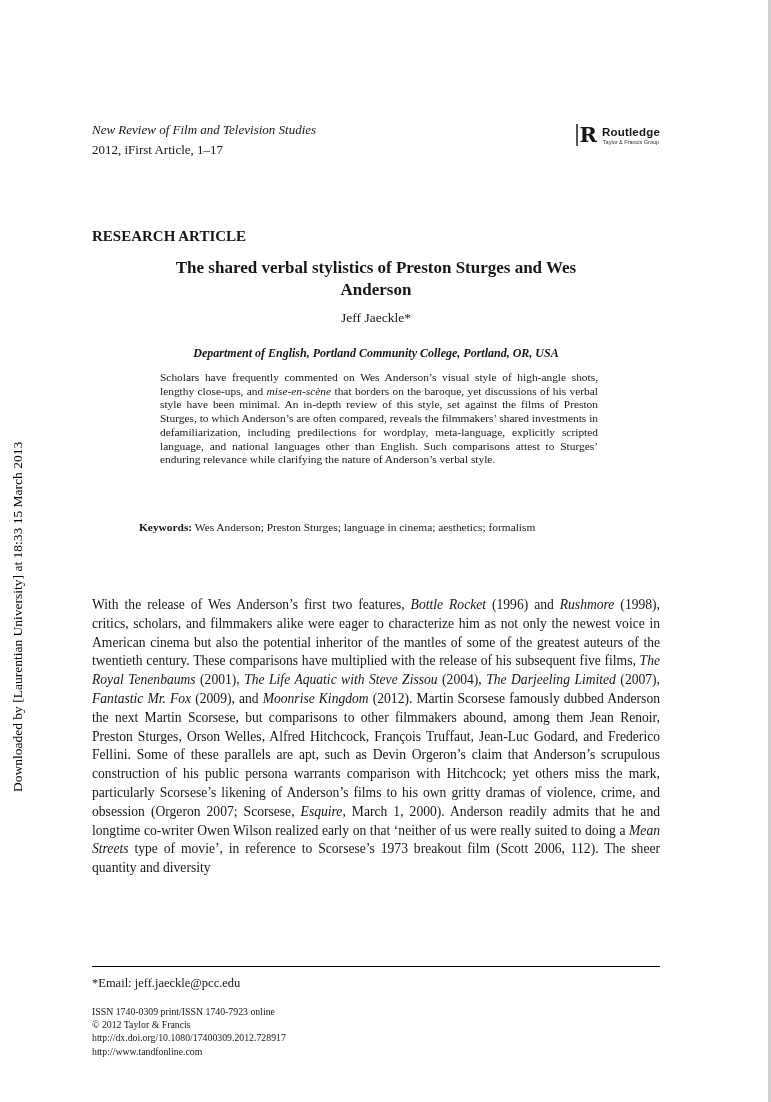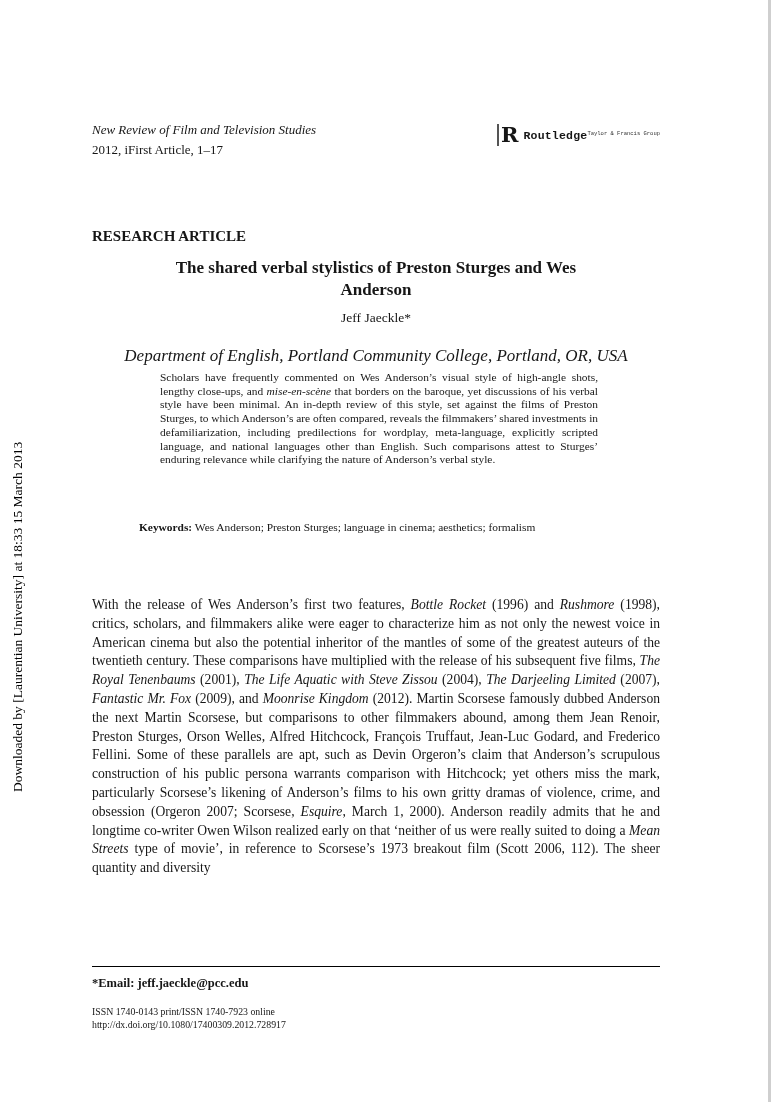--- a/index.html
+++ b/index.html
@@ -47,21 +47,21 @@
     margin-top: 2px;
   }
   .logo-r {
     font-family: "DejaVu Serif", serif;
     font-weight: bold;
     font-size: 21px;
     line-height: 22px;
     border-left: 2px solid #555;
     padding-left: 2px;
   }
-  .logo-text { display: flex; flex-direction: row; font-family: Liberation Mono, monospace; }
+  .logo-text { display: flex; flex-direction: column; font-family: Liberation Sans, sans-serif; align-items: center; }
   .publisher-name { font-size: 11.5px; font-weight: bold; letter-spacing: 0.2px; }
   .publisher-group { font-size: 5.5px; margin-top: 1px; color: #333; }
   .section-label {
     position: absolute;
     left: 92px; top: 228px; width: 568px;
     text-align: left;
     font-weight: bold;
     font-size: 15px;
   }
   .article-title {
@@ -76,21 +76,22 @@
     position: absolute;
     left: 92px; top: 310px; width: 568px;
     text-align: center;
     font-size: 13.5px;
   }
   .article-affiliation {
     position: absolute;
     left: 92px; top: 346px; width: 568px;
     text-align: center;
     font-style: italic;
-    font-size: 17px;
+    font-size: 12px;
+    font-weight: bold;
   }
   .abstract {
     position: absolute;
     left: 128px; top: 371px; width: 438px;
     font-size: 11.4px;
     line-height: 13.7px;
     text-align: justify;
     margin-left: 32px;
   }
   .keywords {
@@ -110,21 +111,20 @@
   }
   .footnote-rule {
     position: absolute;
     left: 92px; top: 966px; width: 568px;
     border-top: 1px solid #000;
   }
   .footnote-email {
     position: absolute;
     left: 92px; top: 976px; width: 568px;
     font-size: 12.5px;
-    font-weight: bold;
   }
   .footer-block {
     position: absolute;
     left: 92px; top: 1005px; width: 568px;
     font-size: 9.8px;
     line-height: 13.2px;
   }
 </style>
 </head>
 <body>
@@ -161,17 +161,19 @@
 
   <div class="keywords"><span style="font-weight: bold;">Keywords:</span><span> Wes Anderson; Preston Sturges; language in cinema; aesthetics; formalism</span></div>
 
   <div class="body-text"><span>With the release of Wes Anderson’s first two features, </span><span style="font-style: italic;">Bottle Rocket</span><span> (1996) and </span><span style="font-style: italic;">Rushmore</span><span> (1998), critics, scholars, and filmmakers alike were eager to characterize him as not only the newest voice in American cinema but also the potential inheritor of the mantles of some of the greatest auteurs of the twentieth century. These comparisons have multiplied with the release of his subsequent five films, </span><span style="font-style: italic;">The Royal Tenenbaums</span><span> (2001), </span><span style="font-style: italic;">The Life Aquatic with Steve Zissou</span><span> (2004), </span><span style="font-style: italic;">The Darjeeling Limited</span><span> (2007), </span><span style="font-style: italic;">Fantastic Mr. Fox</span><span> (2009), and </span><span style="font-style: italic;">Moonrise Kingdom</span><span> (2012). Martin Scorsese famously dubbed Anderson the next Martin Scorsese, but comparisons to other filmmakers abound, among them Jean Renoir, Preston Sturges, Orson Welles, Alfred Hitchcock, François Truffaut, Jean-Luc Godard, and Frederico Fellini. Some of these parallels are apt, such as Devin Orgeron’s claim that Anderson’s scrupulous construction of his public persona warrants comparison with Hitchcock; yet others miss the mark, particularly Scorsese’s likening of Anderson’s films to his own gritty dramas of violence, crime, and obsession (Orgeron 2007; Scorsese, </span><span style="font-style: italic;">Esquire</span><span>, March 1, 2000). Anderson readily admits that he and longtime co-writer Owen Wilson realized early on that ‘neither of us were really suited to doing a </span><span style="font-style: italic;">Mean Streets</span><span> type of movie’, in reference to Scorsese’s 1973 breakout film (Scott 2006, 112). The sheer quantity and diversity</span></div>
 
   <div class="footnote-rule"></div>
 
   <div class="footnote-email">*Email: jeff.jaeckle@pcc.edu</div>
 
   <div class="footer-block">
-    <div>ISSN 1740-0143 print/ISSN 1740-7923 online</div>
+    <div>ISSN 1740-0309 print/ISSN 1740-7923 online</div>
+    <div>© 2012 Taylor &amp; Francis</div>
     <div>http://dx.doi.org/10.1080/17400309.2012.728917</div>
+    <div>http://www.tandfonline.com</div>
   </div>
 
 </div>
 
 </body></html>

